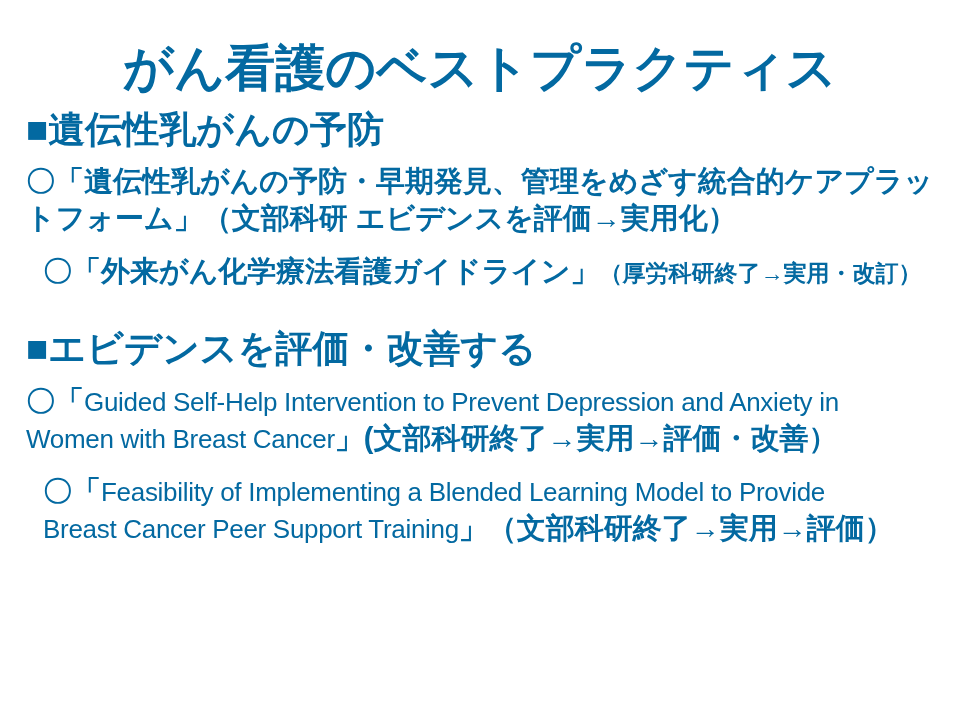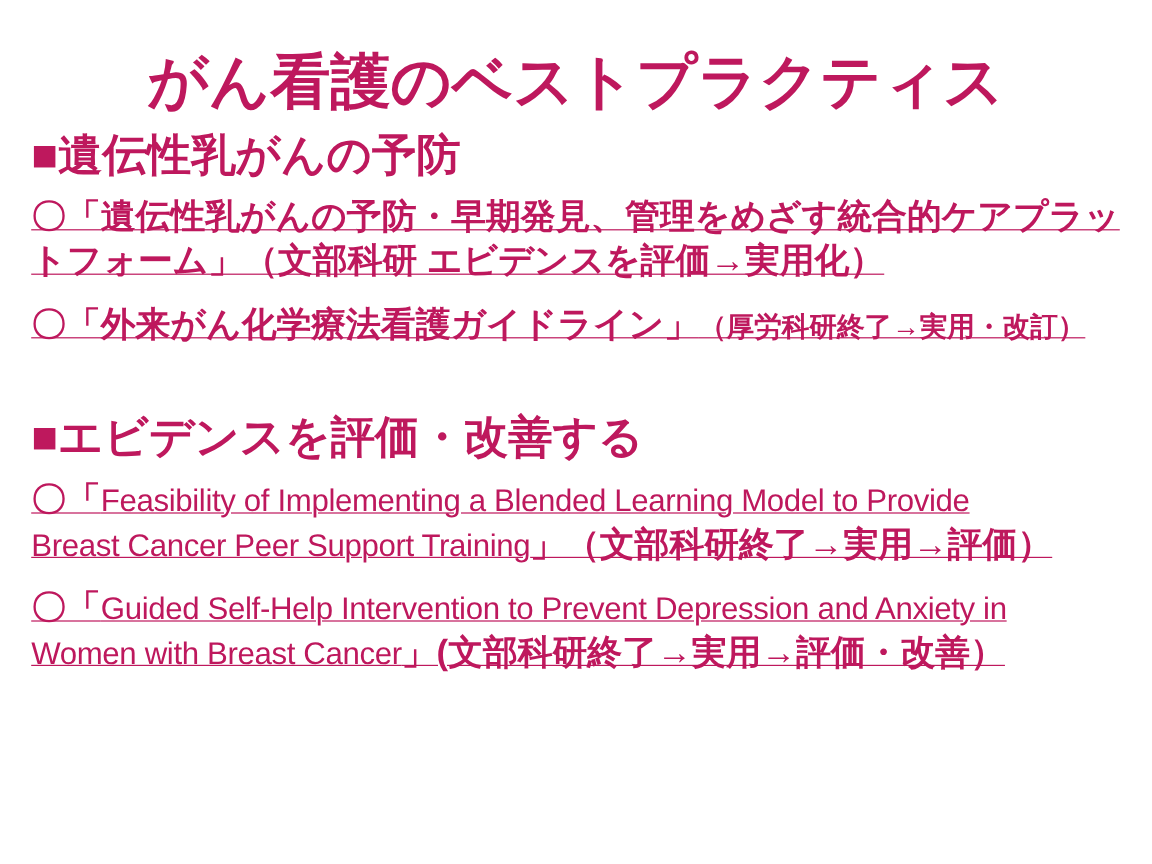--- a/index.html
+++ b/index.html
@@ -5,21 +5,21 @@
   html, body {
     margin: 0;
     padding: 0;
     background: #ffffff;
   }
   .slide {
     position: relative;
     width: 960px;
     height: 720px;
     background: #ffffff;
-    color: #be185d;
+    color: #0369a1;
     overflow: hidden;
     font-family: "Liberation Sans", "DejaVu Sans", sans-serif;
     box-sizing: border-box;
     padding: 0 26px;
   }
   .title {
     margin: 36px 0 0 0;
     font-size: 50px;
     line-height: 1.3;
     font-weight: 600;
@@ -28,34 +28,34 @@
     letter-spacing: 0px;
   }
   .section-heading {
     margin: 6px 0 0 0;
     font-size: 37px;
     line-height: 1.25;
     font-weight: 700;
     white-space: nowrap;
   }
   .section-heading.second {
-    margin-top: 52px;
+    margin-top: 36px;
   }
   .item {
     margin: 10px 0 0 0;
   }
   .item + .item {
     margin-top: 16px;
+    margin-left: 17px;
   }
   .line {
     display: block;
     white-space: nowrap;
     line-height: 1.28;
     height: 37px;
-    text-decoration: underline;
   }
   .seg-jp {
     font-size: 29px;
     font-weight: 600;
     vertical-align: baseline;
   }
   .seg-jp-small {
     font-size: 23px;
     font-weight: 600;
     vertical-align: baseline;
@@ -81,22 +81,22 @@
     <span class="line"><span class="seg-jp">トフォーム」（文部科研 エビデンスを評価→実用化）</span></span>
   </div>
 
   <div class="item">
     <span class="line"><span class="seg-jp">〇「外来がん化学療法看護ガイドライン」</span><span class="seg-jp-small">（厚労科研終了→実用・改訂）</span></span>
   </div>
 
   <h2 class="section-heading second">■エビデンスを評価・改善する</h2>
 
   <div class="item">
-    <span class="line"><span class="seg-jp">〇「</span><span class="seg-en">Feasibility of Implementing a Blended Learning Model to Provide</span></span>
-    <span class="line"><span class="seg-en">Breast Cancer Peer Support Training</span><span class="seg-jp">」（文部科研終了→実用→評価）</span></span>
+    <span class="line"><span class="seg-jp">〇「</span><span class="seg-en">Guided Self-Help Intervention to Prevent Depression and Anxiety in</span></span>
+    <span class="line"><span class="seg-en">Women with Breast Cancer</span><span class="seg-jp">」(文部科研終了→実用→評価・改善）</span></span>
   </div>
 
   <div class="item">
-    <span class="line"><span class="seg-jp">〇「</span><span class="seg-en">Guided Self-Help Intervention to Prevent Depression and Anxiety in</span></span>
-    <span class="line"><span class="seg-en">Women with Breast Cancer</span><span class="seg-jp">」(文部科研終了→実用→評価・改善）</span></span>
+    <span class="line"><span class="seg-jp">〇「</span><span class="seg-en">Feasibility of Implementing a Blended Learning Model to Provide</span></span>
+    <span class="line"><span class="seg-en">Breast Cancer Peer Support Training</span><span class="seg-jp">」（文部科研終了→実用→評価）</span></span>
   </div>
 
 </div>
 
 </body></html>

